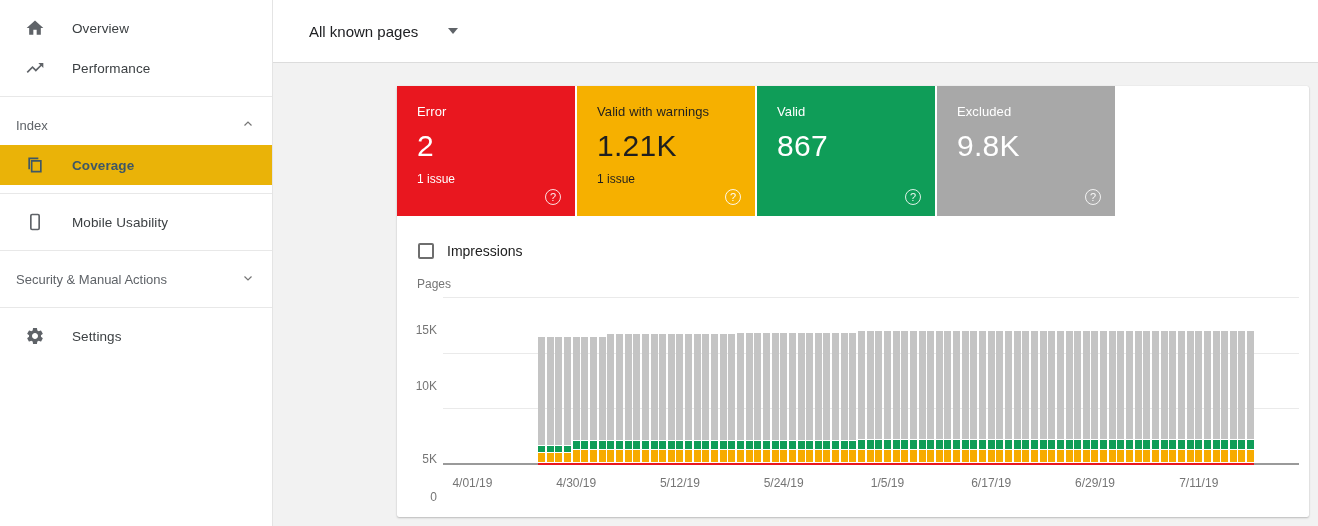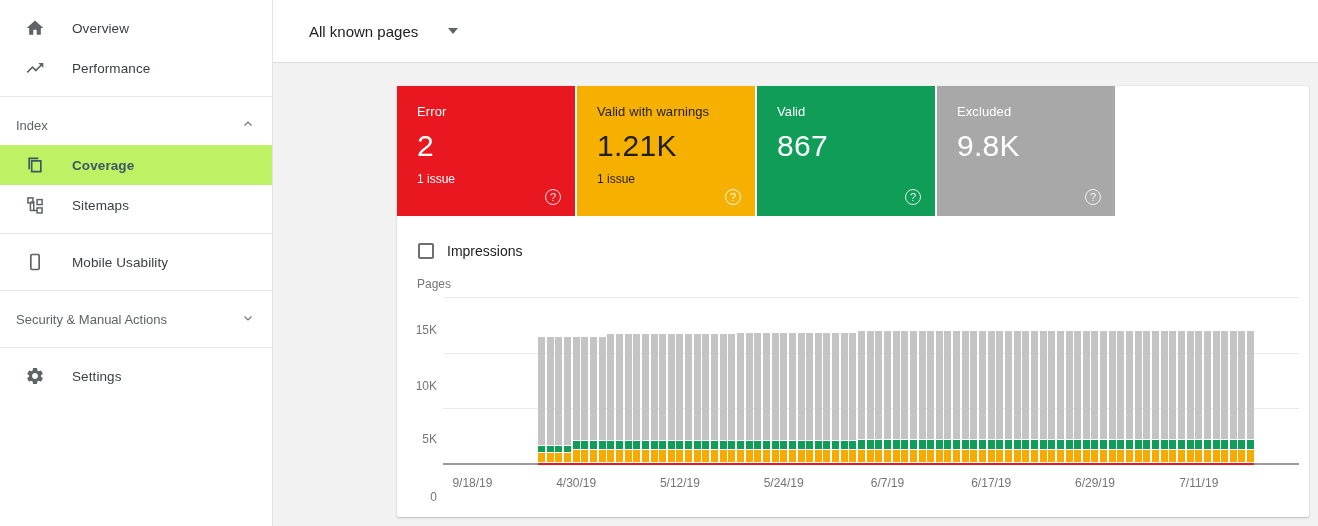--- a/index.html
+++ b/index.html
@@ -18,21 +18,21 @@
     border-right:1px solid #e4e4e4;
   }
   .sb-group { padding:8px 0; }
   .sb-divider { border-top:1px solid #e8e8e8; }
   .sb-item {
     height:40px; display:flex; align-items:center;
     padding-left:25px; cursor:pointer;
   }
   .sb-item .sb-icon { width:20px; height:20px; margin-right:27px; display:flex; align-items:center; justify-content:center; }
   .sb-item .sb-label { font-size:13.5px; color:#3c4043; letter-spacing:.1px; }
-  .sb-item.selected { background:#bef264; }
+  .sb-item.selected { background:#eab308; }
   .sb-item.selected .sb-label { color:#3e5766; font-weight:bold; }
   .sb-header {
     height:40px; display:flex; align-items:center; justify-content:space-between;
     padding:0 18px 0 16px; cursor:pointer;
   }
   .sb-header .sb-header-label { font-size:13px; color:#5f6368; }
   .chev { width:12px; height:12px; }
   svg.micon { display:block; }
 
   
@@ -144,33 +144,20 @@
       </span>
     </div>
     <div class="sb-item selected">
       <span class="sb-icon">
         <svg class="micon" width="20" height="20" viewBox="0 0 24 24">
             <path fill="none" stroke="#3e5766" stroke-width="2" d="M8 7h11v13H8z"></path>
             <path fill="none" stroke="#3e5766" stroke-width="2" d="M16 4H5v13"></path>
           </svg>
       </span>
       <span class="sb-label">Coverage</span>
-    </div>
-    <div class="sb-item">
-      <span class="sb-icon">
-        <svg class="micon" width="20" height="20" viewBox="0 0 24 24">
-            <g fill="none" stroke="#5f6368" stroke-width="1.8">
-              <rect x="3.5" y="3.5" width="6" height="6"></rect>
-              <rect x="14.5" y="5.5" width="6" height="6"></rect>
-              <rect x="14.5" y="15.5" width="6" height="6"></rect>
-              <path d="M6.5 9.5v9h8M6.5 8.5h4v10"></path>
-            </g>
-          </svg>
-      </span>
-      <span class="sb-label">Sitemaps</span>
     </div>
   </div>
 
   <div class="sb-divider"></div>
 
   <div class="sb-group">
     <div class="sb-item">
       <span class="sb-icon">
         <svg class="micon" width="20" height="20" viewBox="0 0 24 24">
             <rect x="7" y="3" width="10" height="18" rx="1.5" fill="none" stroke="#5f6368" stroke-width="2"></rect>
@@ -250,21 +237,21 @@
         <div class="checkbox"></div>
         <div class="impressions-label">Impressions</div>
       </div>
 
       <div class="chart">
         <div class="chart-ylabel">Pages</div>
         <div class="chart-body">
           <div class="yaxis" id="yaxis">
               <div class="ytick" style="bottom: 161px;">15K</div>
               <div class="ytick" style="bottom: 105.333px;">10K</div>
-              <div class="ytick" style="bottom: 52px;">5K</div>
+              <div class="ytick" style="bottom: 32px;">5K</div>
               <div class="ytick" style="bottom: -6px;">0</div>
             </div>
           <div style="flex:1">
             <div class="plot" id="plot">
                 <div class="gridline" style="bottom: 167px;"></div>
                 <div class="gridline" style="bottom: 111.333px;"></div>
                 <div class="gridline" style="bottom: 55.6667px;"></div>
                 <div class="gridline zero" style="bottom: 0px;"></div>
                 <div class="bar" style="left: 95.1111px; width: 7px;">
                   <div class="seg" style="height: 10.02px; background: rgb(247, 171, 0);"></div>
@@ -677,25 +664,25 @@
                   <div class="seg" style="height: 109.107px; background: rgb(196, 196, 196);"></div>
                 </div>
                 <div class="bar" style="left: 804.121px; width: 7px;">
                   <div class="seg" style="height: 13.4713px; background: rgb(247, 171, 0);"></div>
                   <div class="seg" style="height: 9.6526px; background: rgb(15, 157, 88);"></div>
                   <div class="seg" style="height: 109.107px; background: rgb(196, 196, 196);"></div>
                 </div>
                 <div class="error-strip" style="left: 95.1111px; width: 716.01px; background: rgb(233, 23, 31);"></div>
               </div>
             <div class="xaxis" id="xaxis">
-                <div class="xtick" style="left: 29.4394px;">9/18/19</div>
+                <div class="xtick" style="left: 29.4394px;">4/01/19</div>
                 <div class="xtick" style="left: 133.197px;">4/30/19</div>
                 <div class="xtick" style="left: 236.955px;">5/12/19</div>
                 <div class="xtick" style="left: 340.712px;">5/24/19</div>
-                <div class="xtick" style="left: 444.47px;">6/7/19</div>
+                <div class="xtick" style="left: 444.47px;">1/5/19</div>
                 <div class="xtick" style="left: 548.227px;">6/17/19</div>
                 <div class="xtick" style="left: 651.985px;">6/29/19</div>
                 <div class="xtick" style="left: 755.742px;">7/11/19</div>
               </div>
           </div>
         </div>
       </div>
 
     </div>
   </div>

